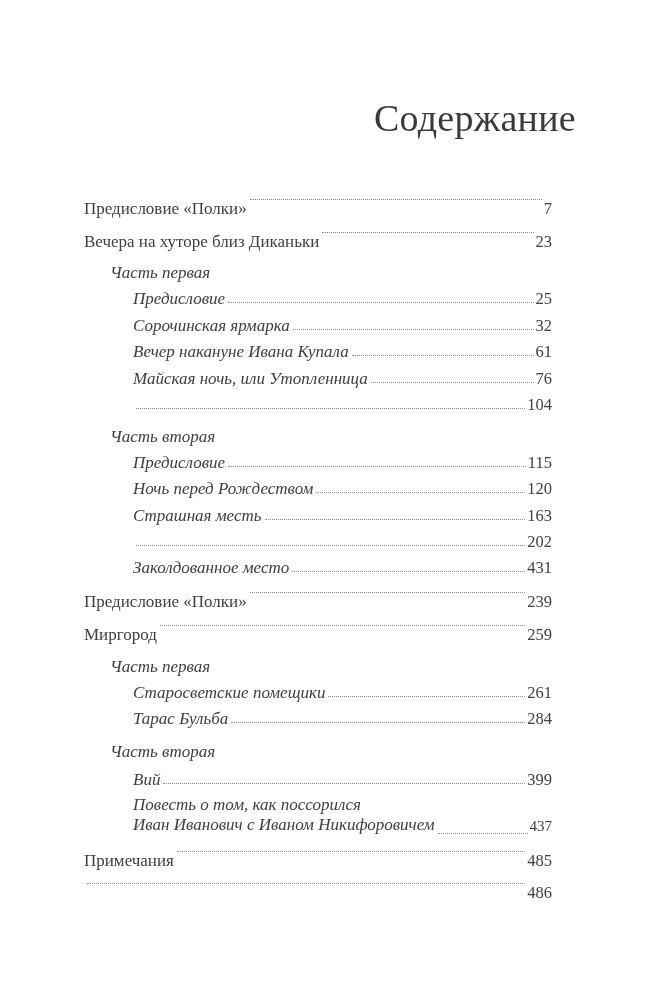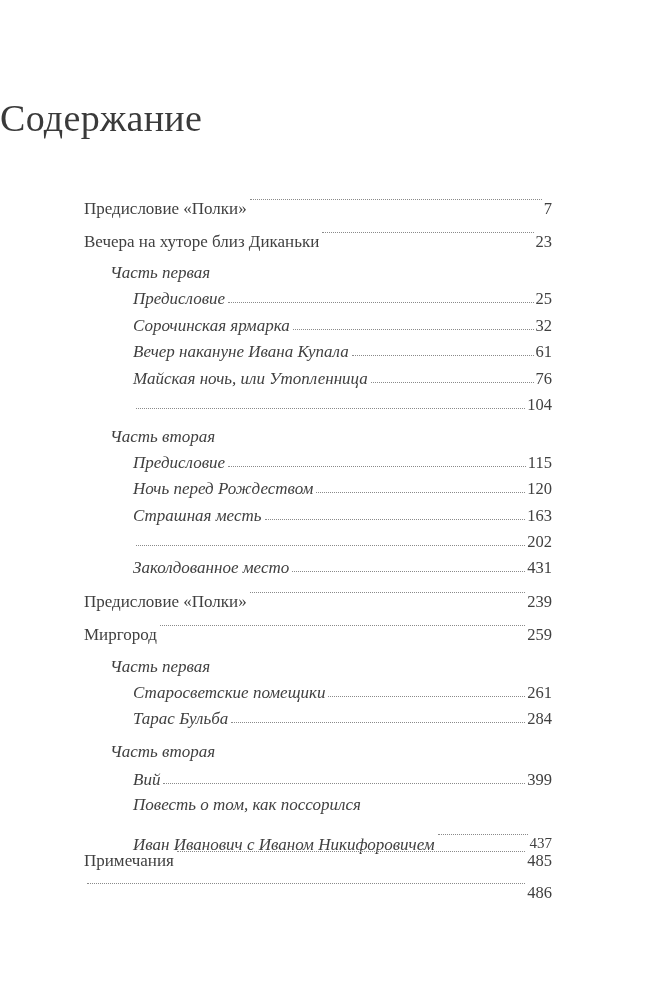--- a/index.html
+++ b/index.html
@@ -1,21 +1,21 @@
 <!DOCTYPE html>
 <html><head>
 <meta charset="utf-8">
 <style>
   html, body { margin:0; padding:0; }
   body {
     width:648px; height:1000px; background:#ffffff; position:relative; overflow:hidden;
     font-family:"DejaVu Serif", "Liberation Serif", serif; color:#3d3d3d;
   }
   .title {
-    position:absolute; left:0; width:576px; top:96px; text-align:left;
+    position:absolute; left:0; width:576px; top:96px; text-align:right;
     font-family:"Liberation Serif", serif; font-size:38px; color:#3a3a3a; letter-spacing:0.3px;
   }
   .row {
     position:absolute; display:flex; align-items:baseline;
     font-family:"Liberation Serif", serif; font-size:17px; color:#404040;
     right:96px;
   }
   .row.l1 { left:84px;align-items:flex-end; }
   .row.l3 { left:133px; font-style:italic; }
   .row .label { white-space:nowrap; }
@@ -26,21 +26,21 @@
   .row .page { white-space:nowrap; font-size:16.5px; }
   .part {
     position:absolute; left:110px; font-family:"Liberation Serif", serif;
     font-style:italic; font-size:17px; color:#404040;
   }
   .multi {
     position:absolute; left:133px; right:96px; font-family:"Liberation Serif", serif;
     font-style:italic; font-size:17px; color:#404040;
   }
   .multi .line1 { display:block; }
-  .multi .line2 { display:flex; align-items:flex-start; margin-top:20px; }
+  .multi .line2 { display:flex; align-items:flex-end; margin-top:0; }
   .multi .dots { flex:1; margin:0 2px 0 3px; border-bottom:1.3px dotted #8a8a8a; transform:translateY(-1px); }
   .multi .page { font-style:normal; font-size:15px; }
 </style>
 </head>
 <body>
 
 <div class="title">Содержание</div>
 
 <div class="row l1" style="top:199px">
   <span class="label">Предисловие «Полки»</span>

